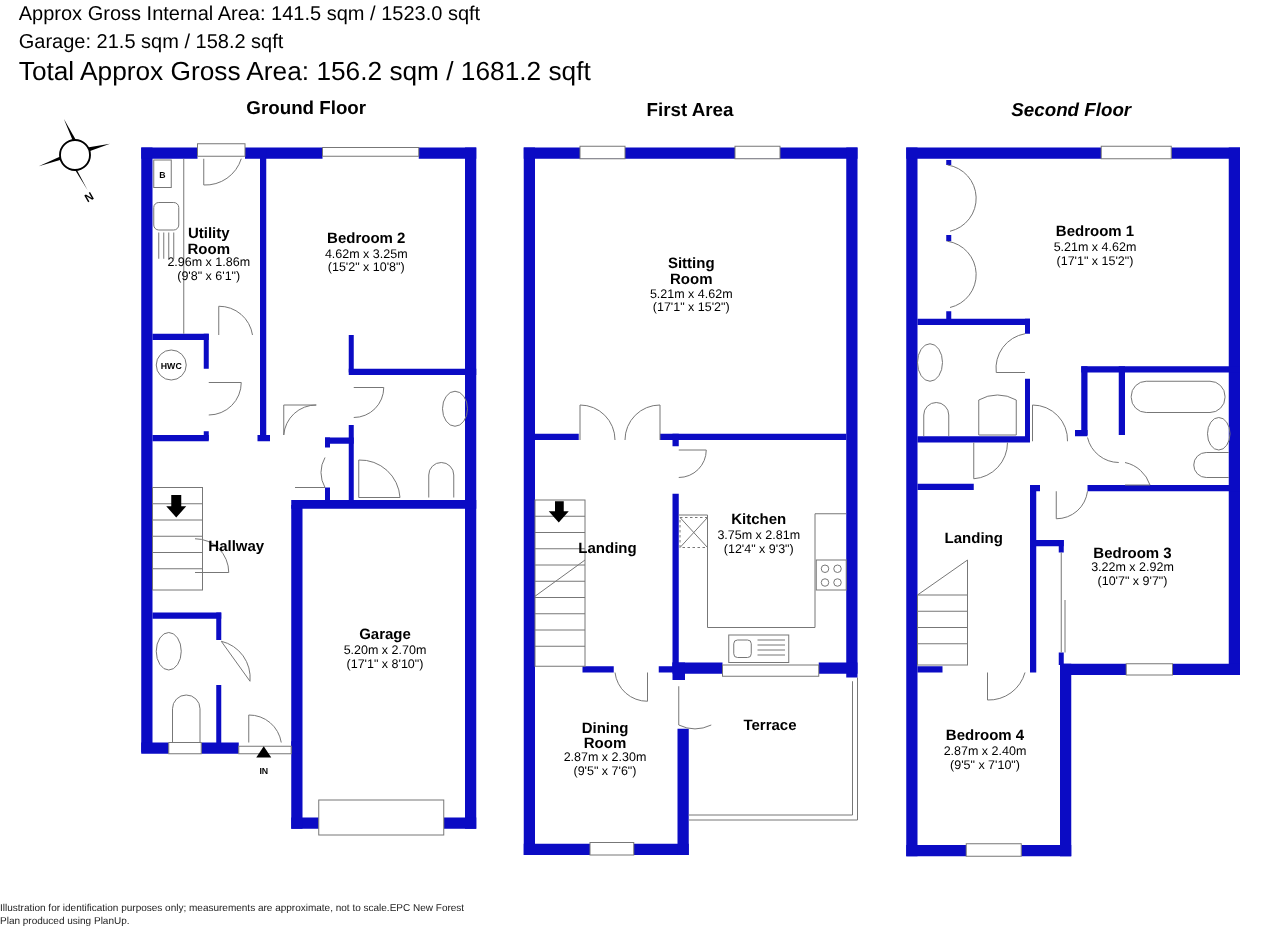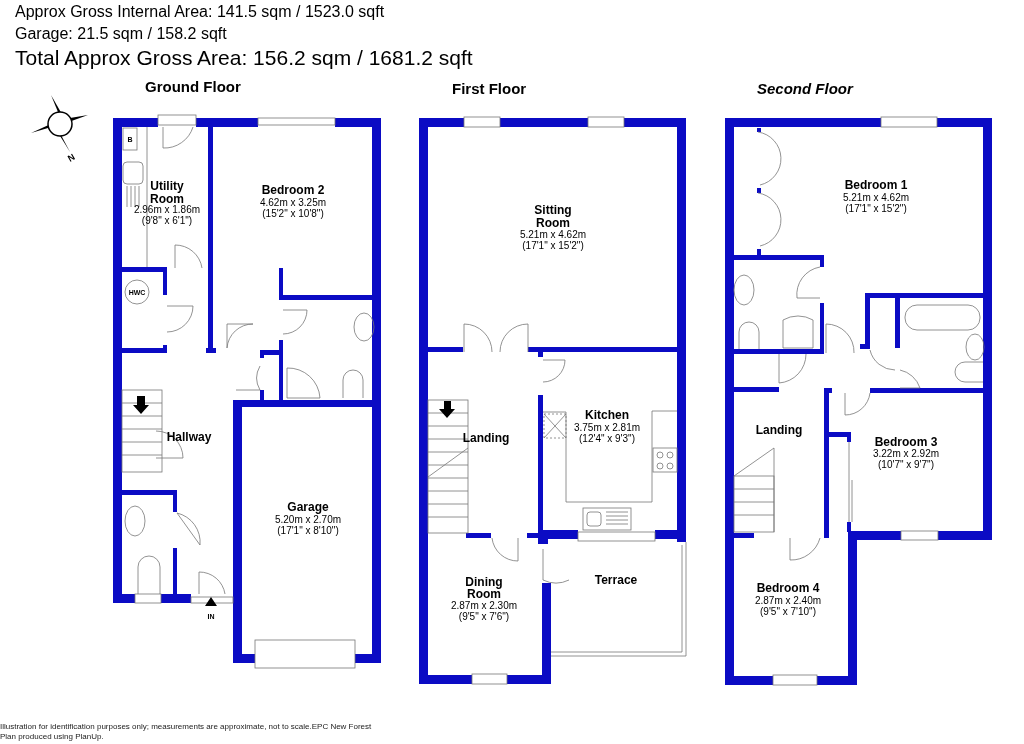--- a/index.html
+++ b/index.html
@@ -1,39 +1,39 @@
 <!DOCTYPE html>
 <html><head>
 <meta charset="utf-8">
 <style>
   html, body { margin: 0; padding: 0; background: #ffffff; }
   body { width: 1024px; height: 744px; position: relative; overflow: hidden; font-family: "Liberation Sans", sans-serif; color: #000; }
   .hdr { position: absolute; left: 0; width: 1024px; text-align: left; font-family: "Liberation Sans", sans-serif; margin-left: 15px; }
   .hdr1 { top: 3px; font-size: 16px; }
   .hdr2 { top: 25px; font-size: 16px; }
   .hdr3 { top: 46px; font-size: 21px; font-weight: normal; }
-  .floor-title { position: absolute; font-size: 15px; font-weight: bold; text-align: left; width: 200px; }
+  .floor-title { position: absolute; font-size: 15px; font-weight: bold; text-align: center; width: 200px; }
   .footer { position: absolute; left: 0; width: 1024px; top: 722px; text-align: left; font-size: 8px; line-height: 10px; color: #222; }
   svg.plan { position: absolute; left: 0; top: 0; }
   .wall { fill: #0b0bc4; }
   .thin { fill: none; stroke: #777; stroke-width: 0.8; }
   .win { fill: #fff; stroke: #777; stroke-width: 0.8; }
   .rname { font-family: "Liberation Sans", sans-serif; font-weight: bold; font-size: 12px; text-anchor: middle; }
   .rdim { font-family: "Liberation Sans", sans-serif; font-size: 10px; text-anchor: middle; }
   .small { font-family: "Liberation Sans", sans-serif; font-size: 7px; font-weight: bold; text-anchor: middle; }
 </style>
 </head>
 <body>
 
 <div class="hdr hdr1">Approx Gross Internal Area: 141.5 sqm / 1523.0 sqft</div>
 <div class="hdr hdr2">Garage: 21.5 sqm / 158.2 sqft</div>
 <div class="hdr hdr3">Total Approx Gross Area: 156.2 sqm / 1681.2 sqft</div>
 
 <div class="floor-title" style="left:145px; top:78px;">Ground Floor</div>
-<div class="floor-title" style="left:452px; top:80px;">First Floor</div>
+<div class="floor-title" style="left:452px; top:80px;">First Area</div>
 <div class="floor-title" style="left:757px; top:80px;font-style:italic;">Second Floor</div>
 
 <svg class="plan" width="1024" height="744" viewBox="0 0 1024 744">
 
   <g>
     <polygon points="51,95 58,112 63,116" fill="#000"></polygon>
     <polygon points="88,115 70,118 66,123" fill="#000"></polygon>
     <polygon points="31,133 48,128 53,123" fill="#000"></polygon>
     <polygon points="70,152 61,135 57,131" fill="#000"></polygon>
     <circle cx="60" cy="124" r="12" fill="#fff" stroke="#000" stroke-width="1.5"></circle>

